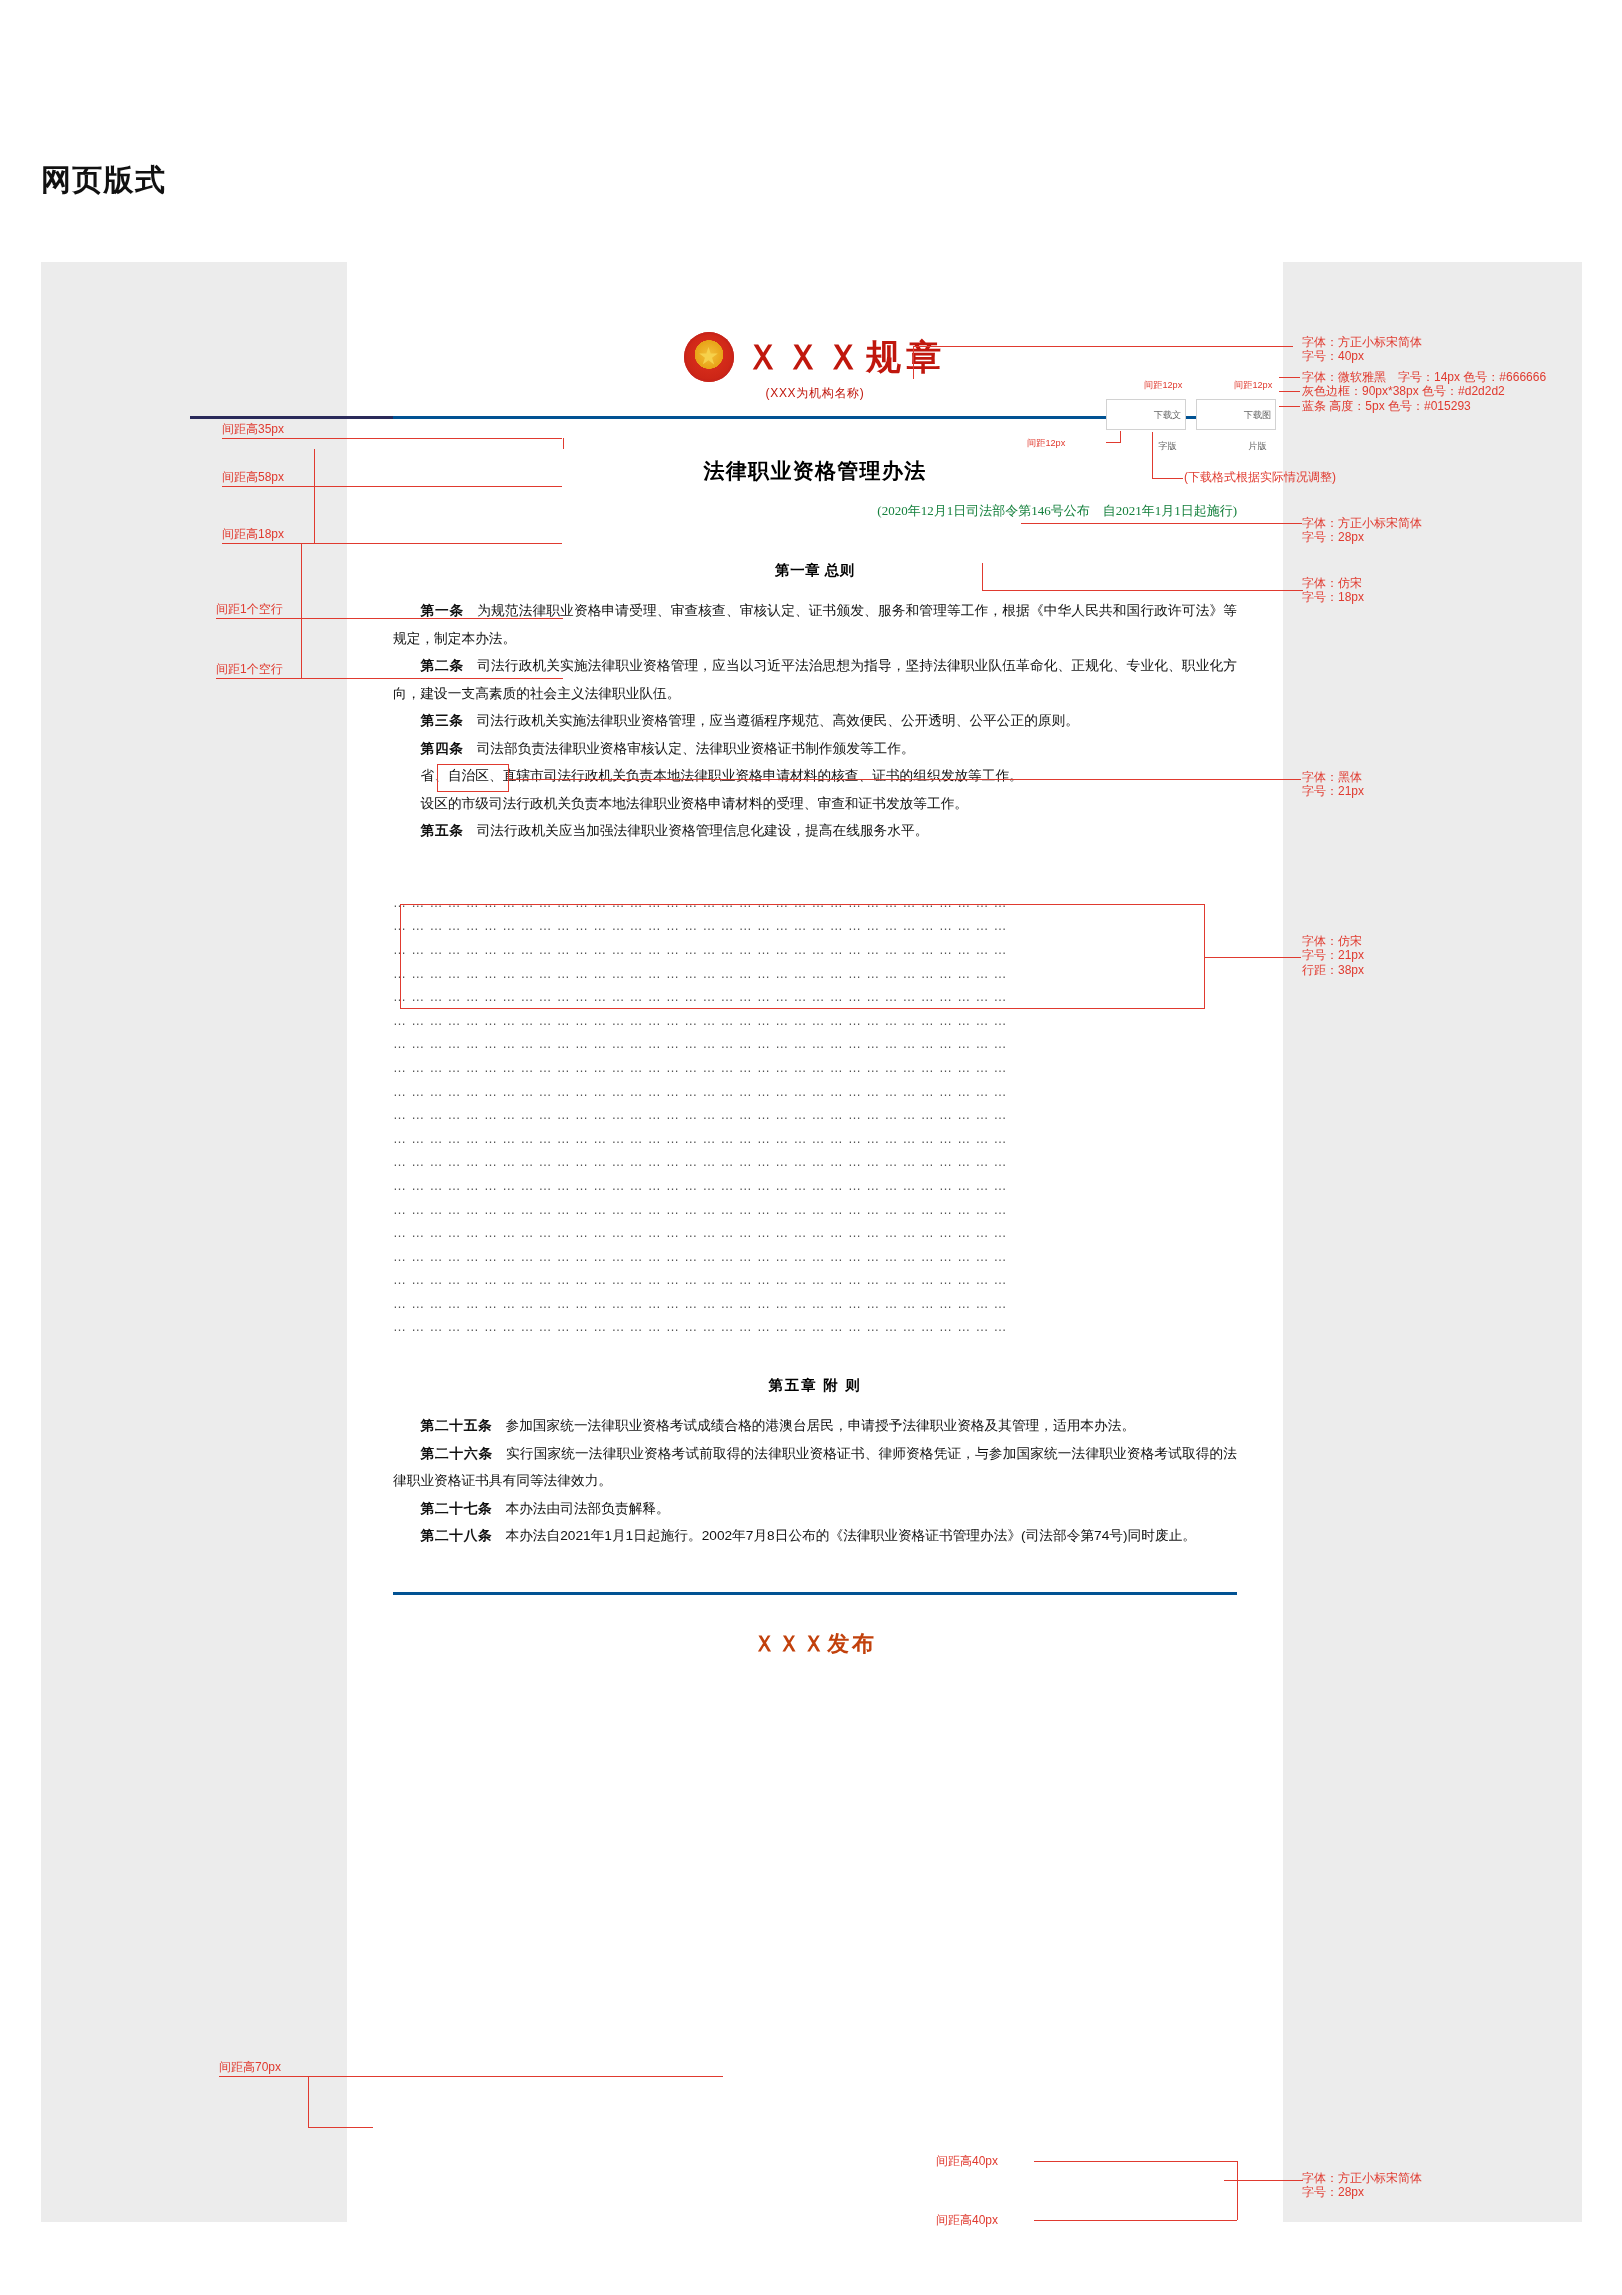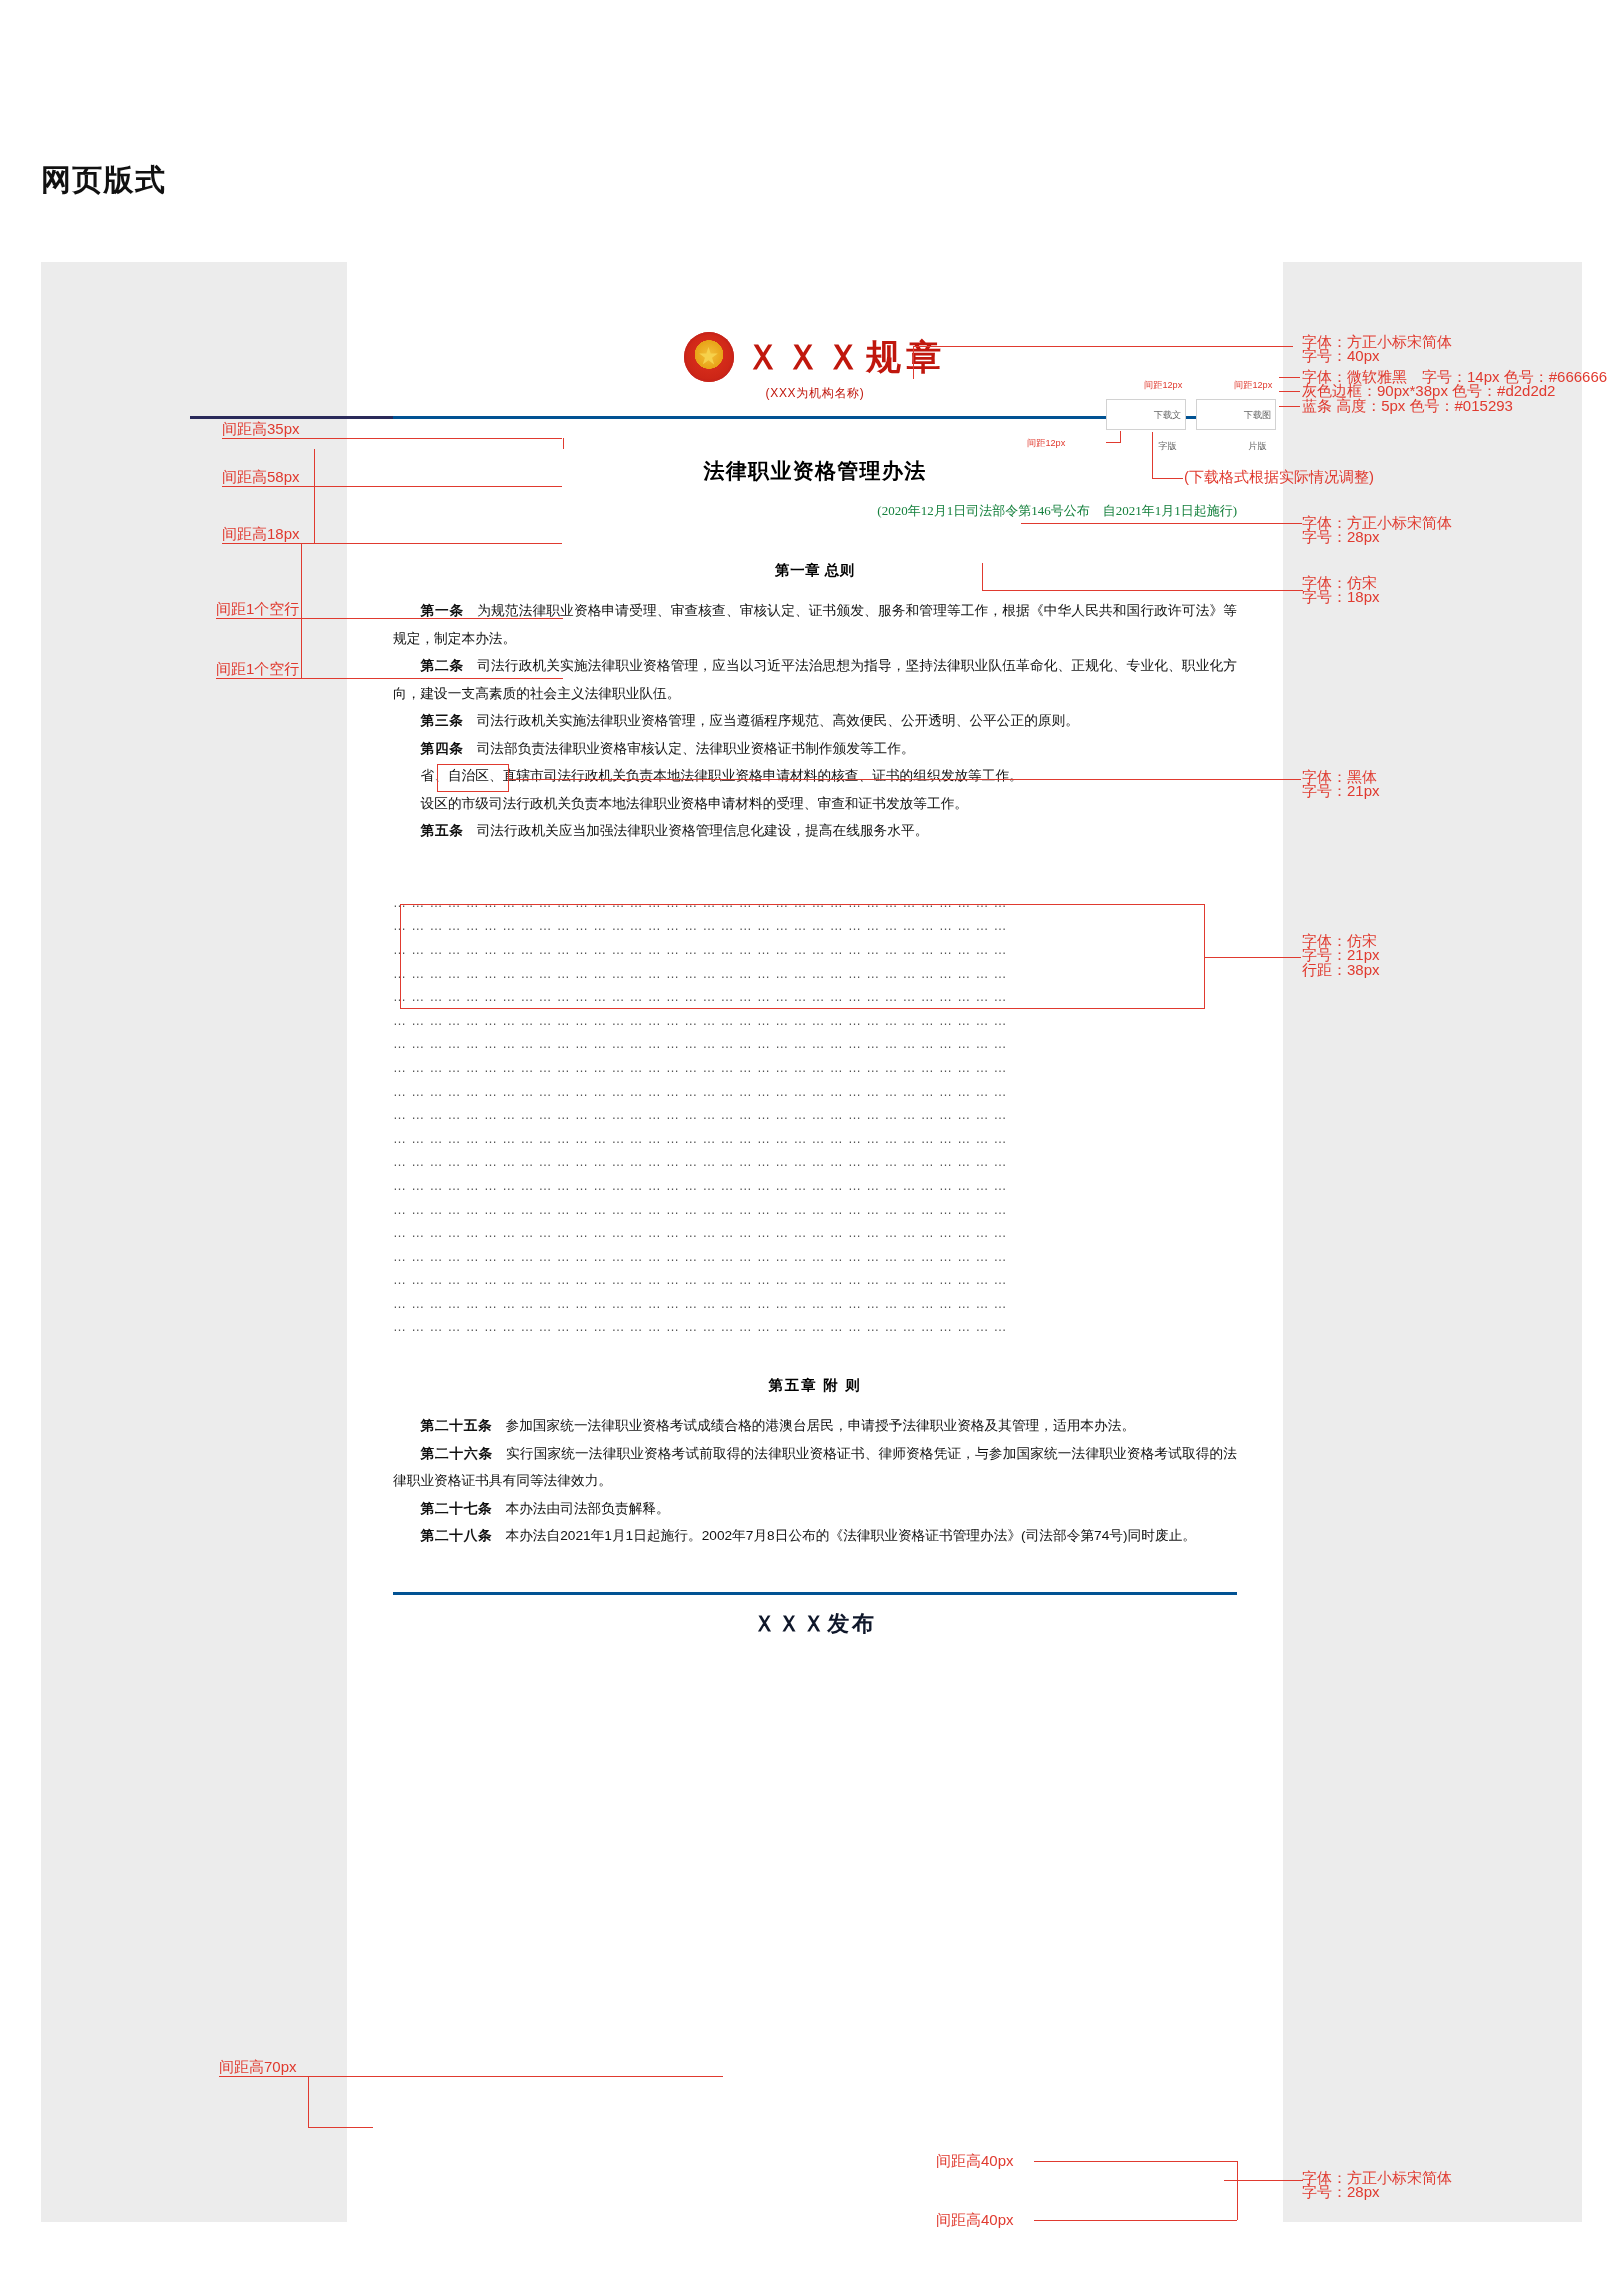--- a/index.html
+++ b/index.html
@@ -178,33 +178,33 @@
   }
 
   .bottom-rule {
     margin-top: 42px;
     height: 3.3px;
     background: #015293;
     position: relative;
   }
   .publisher {
     text-align: center;
-    margin-top: 14px;
+    margin-top: 34px;
     font-family: Liberation Sans, sans-serif;
     font-weight: bold;
     font-size: 22px;
-    color: #0f172a;
+    color: #c2410c;
     letter-spacing: 2.6px;
   }
 
   
   .ann {
     position: absolute;
     color: #e03a2f;
-    font-size: 15px;
+    font-size: 12px;
     line-height: 14.4px;
     white-space: nowrap;
   }
   .ann.small { font-size: 9.2px; }
   .hline {
     position: absolute;
     height: 0.7px;
     background: #e03a2f;
   }
   .vline {

